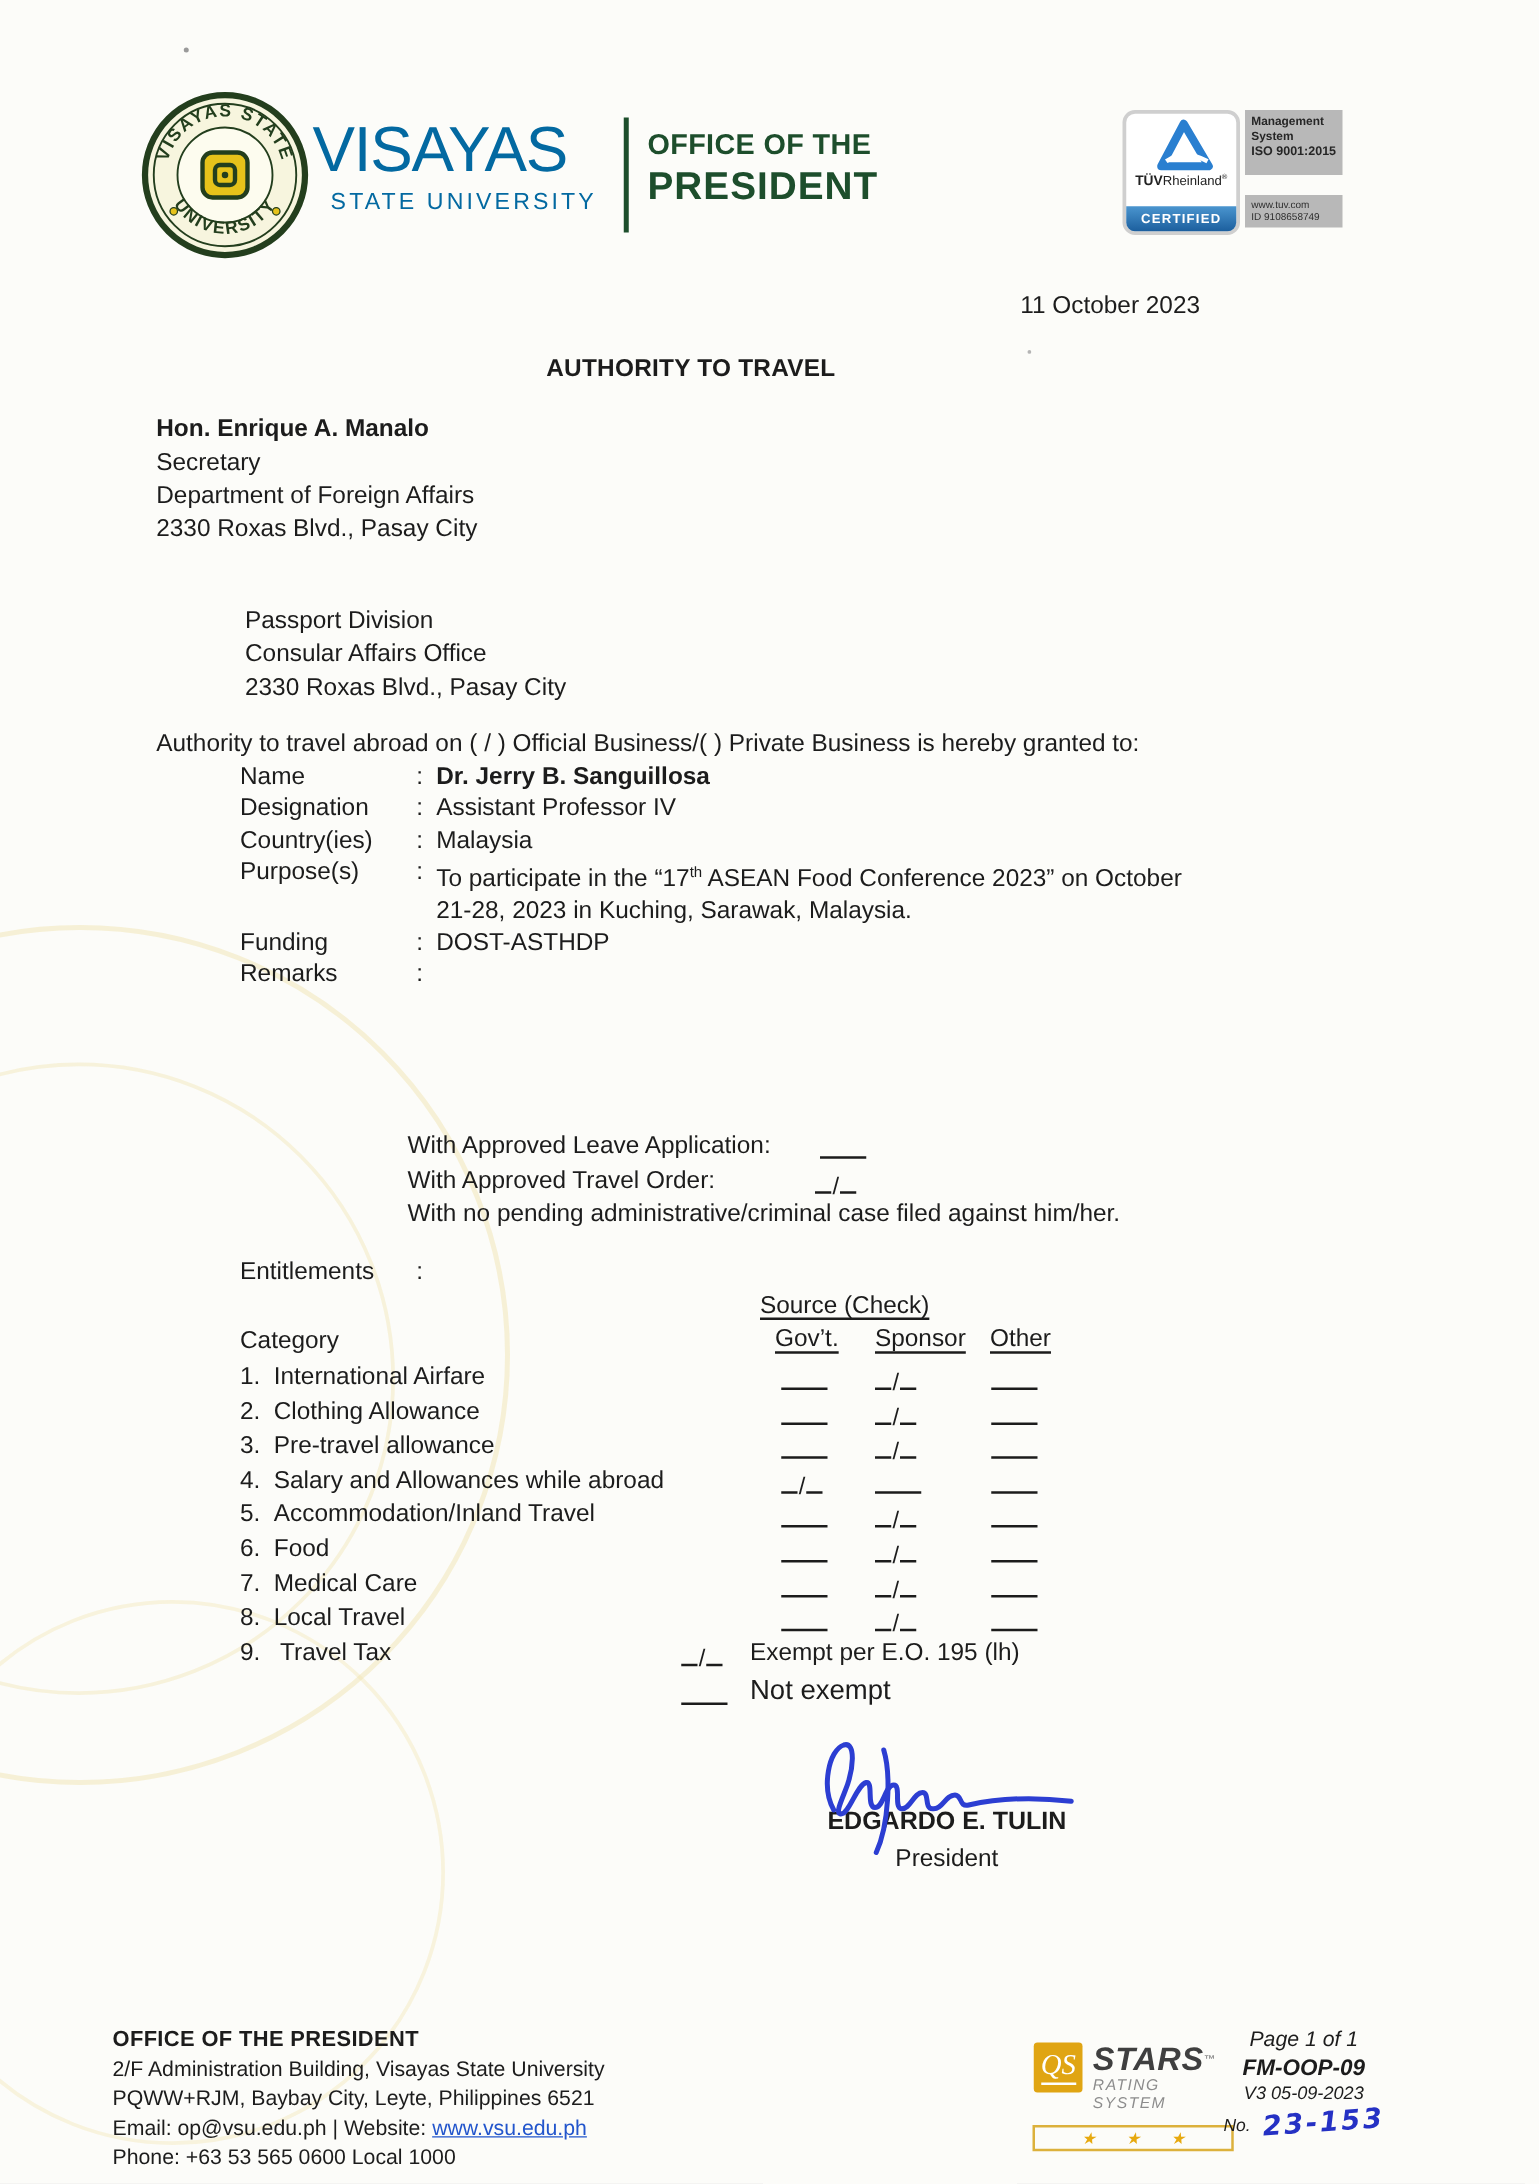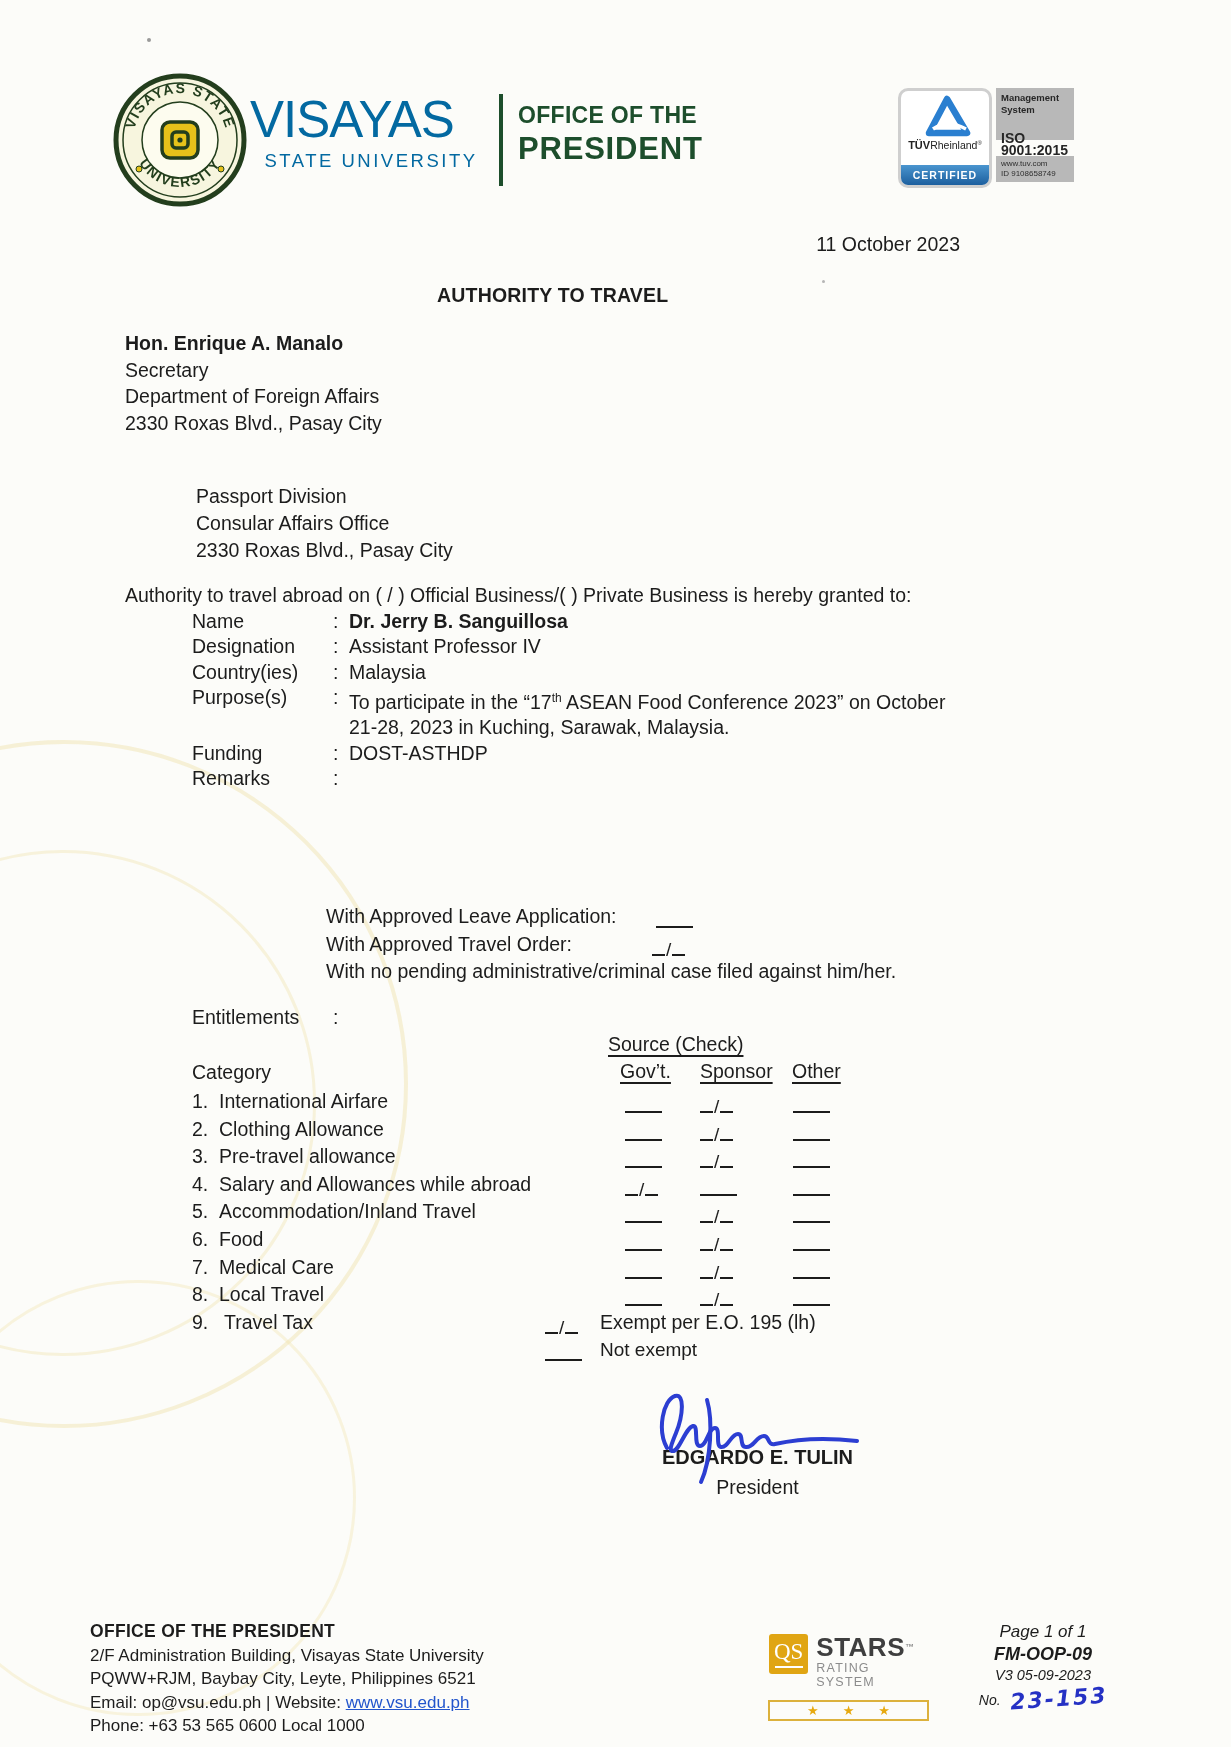--- a/index.html
+++ b/index.html
@@ -30,21 +30,21 @@
   .tuv-tri{position:absolute;left:22px;top:4px;}
   .tuv-brand{position:absolute;left:0;top:48px;width:100%;text-align:center;font-size:10.5px;color:#222;}
   .tuv-brand b{font-size:11px;}
   .tuv-brand sup{font-size:6px;}
   .tuv-band{position:absolute;left:0;bottom:0;width:100%;height:20px;border-radius:0 0 7px 7px;
             background:linear-gradient(#4a95cf,#1c5f9e);color:#fff;font-weight:bold;font-size:10.5px;
             letter-spacing:1px;text-align:center;line-height:20px;}
   .tuv-panel{position:absolute;left:98px;top:2px;width:78px;height:100px;}
   .tuv-strip1{position:absolute;left:0;top:0;width:100%;height:52px;background:#b8b8b8;color:#262626;
               font-weight:bold;font-size:9.5px;line-height:11.5px;padding:4px 0 0 5px;box-sizing:border-box;}
-  .tuv-iso{font-size:14px;margin-top:18px;}
+  .tuv-iso{font-size:10px;margin-top:1px;}
   .tuv-strip2{position:absolute;left:0;top:68px;width:100%;height:26px;background:#b8b8b8;color:#2e2e2e;
               font-size:8px;line-height:10px;padding:3px 0 0 5px;box-sizing:border-box;}
 
   
   .date{position:absolute;left:800px;top:233px;width:160px;text-align:right;font-size:19.5px;}
   .title{position:absolute;left:437px;top:284px;font-size:19.5px;font-weight:bold;letter-spacing:0.2px;}
   .addressee{position:absolute;left:125px;top:330px;font-size:19.5px;line-height:26.5px;}
   .bold{font-weight:bold;}
   .attention{position:absolute;left:196px;top:483px;font-size:19.5px;line-height:27px;display:flex;}
   .att-label{width:130px;}
@@ -78,33 +78,33 @@
   .c-gov{left:433px;}
   .c-spo{left:508px;}
   .c-oth{left:601px;}
 
   .line{display:inline-block;height:13px;border-bottom:2.5px solid #1c1c1c;}
   .mk-blank{width:37px;}
   .mk-check .seg{display:inline-block;width:13px;height:13px;border-bottom:2.5px solid #1c1c1c;}
   .mk-check .sl{font-size:19px;margin:0 1px;}
 
   .tt1{position:absolute;left:192px;top:1311px;font-size:19.5px;height:27.6px;width:800px;}
-  .tt2{position:absolute;left:192px;top:1339px;font-size:19px;height:27.6px;width:800px;}
+  .tt2{position:absolute;left:192px;top:1339px;font-size:22px;height:27.6px;width:800px;}
   .ttmark{position:absolute;left:353px;top:5px;}
   .tttext{position:absolute;left:408px;top:0;}
 
   .sig-svg{position:absolute;left:645px;top:1386px;z-index:5;pointer-events:none;}
   .sig-name{position:absolute;left:610px;top:1446px;width:295px;text-align:center;font-size:20px;font-weight:bold;z-index:4;}
   .sig-title{position:absolute;left:610px;top:1476px;width:295px;text-align:center;font-size:19.5px;}
 
   
   .f-left{position:absolute;left:90px;top:1620px;font-size:17px;line-height:23.5px;}
   .f-office{font-weight:bold;font-size:17.5px;letter-spacing:0.3px;}
   .vlink{color:#2255cc;text-decoration:underline;cursor:pointer;}
-  .qs{position:absolute;left:756px;top:1634px;width:175px;}
+  .qs{position:absolute;left:814px;top:1634px;width:175px;font-style:italic;}
   .qs-row{display:flex;align-items:flex-start;}
   .qs-sq{width:40px;height:40px;background:#e0a513;border-radius:3px;margin-left:13px;position:relative;
          color:#fff;font-family:"Liberation Serif",serif;font-size:23px;text-align:center;line-height:36px;}
   .qs-bar{position:absolute;left:6px;bottom:6px;width:28px;height:2px;background:#fff;}
   .qs-txt{margin-left:8px;}
   .qs-stars-word{font-size:26px;font-weight:bold;color:#3f3f3f;line-height:26px;letter-spacing:0.5px;}
   .qs-tm{font-size:9px;color:#8c8c8c;vertical-align:top;}
   .qs-rating{font-size:12.5px;color:#8c8c8c;letter-spacing:1.2px;margin-top:1px;}
   .qs-box{margin-top:11px;margin-left:12px;width:157px;height:17px;border:2px solid #dcb13c;
           display:flex;justify-content:center;align-items:center;gap:24px;color:#e7a90f;font-size:13px;line-height:13px;}

